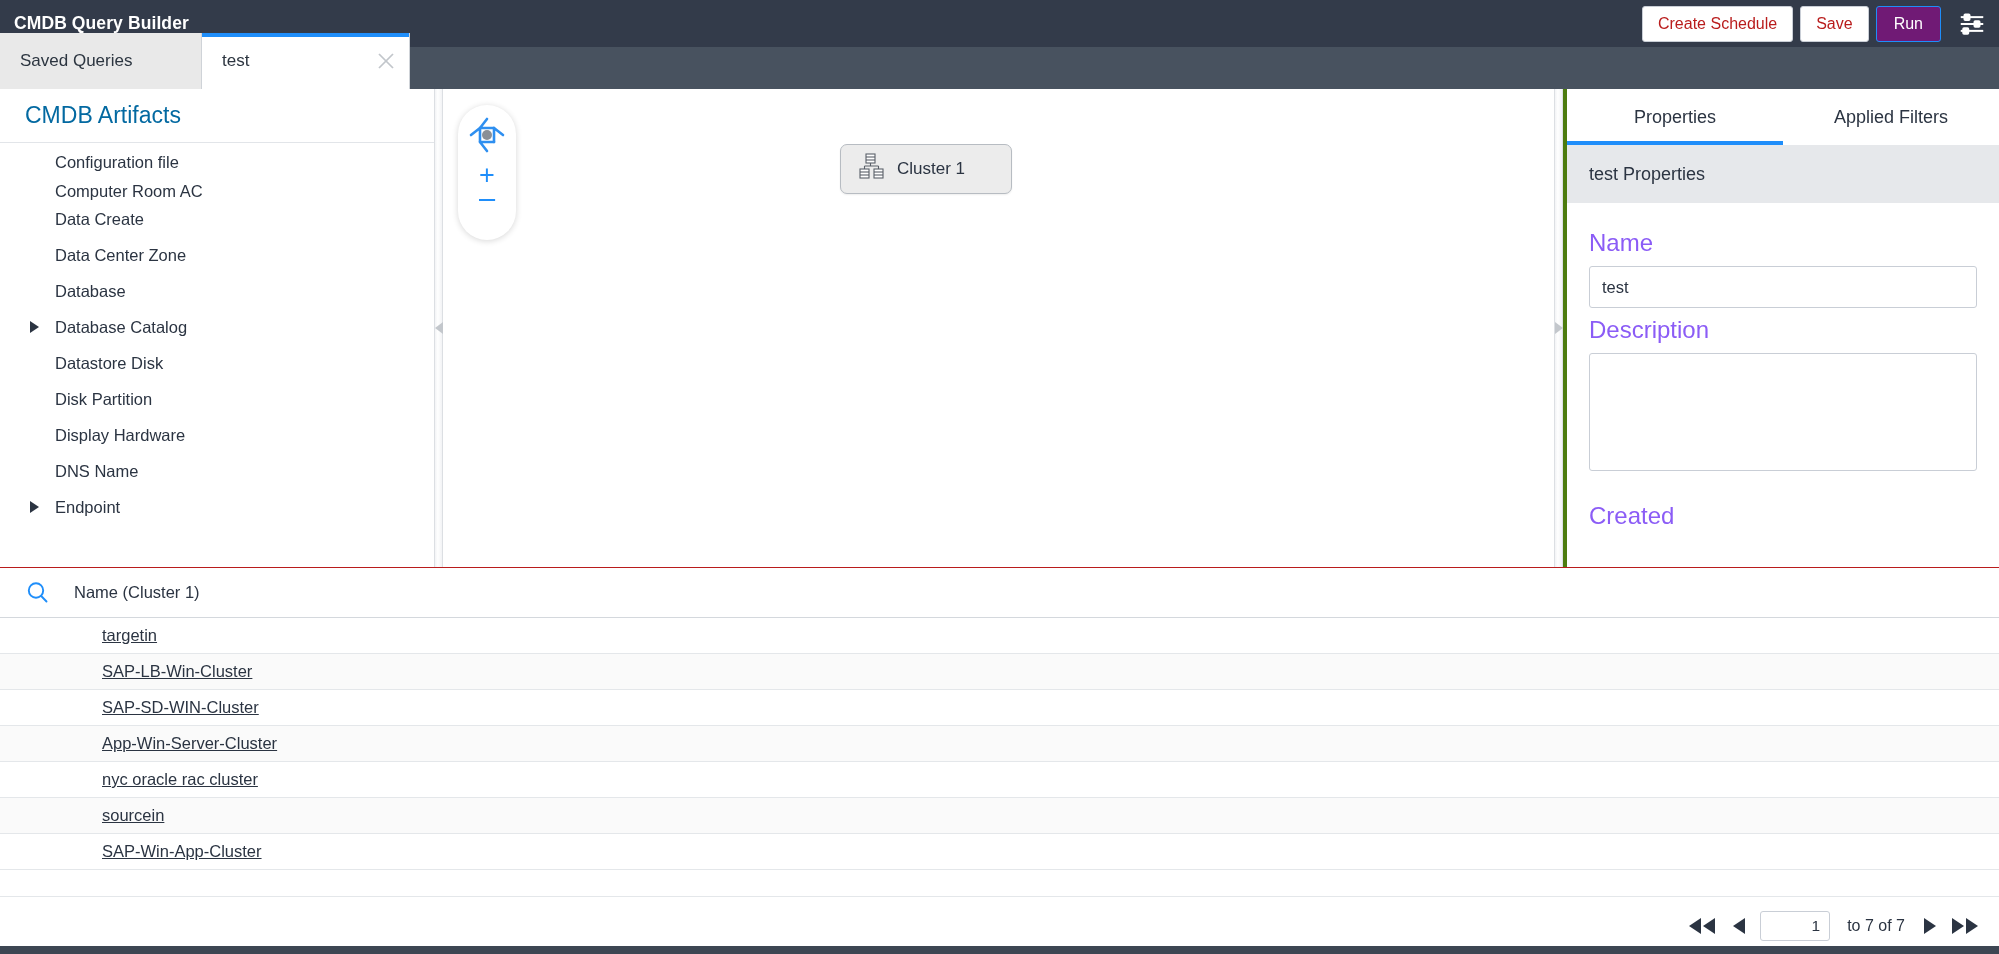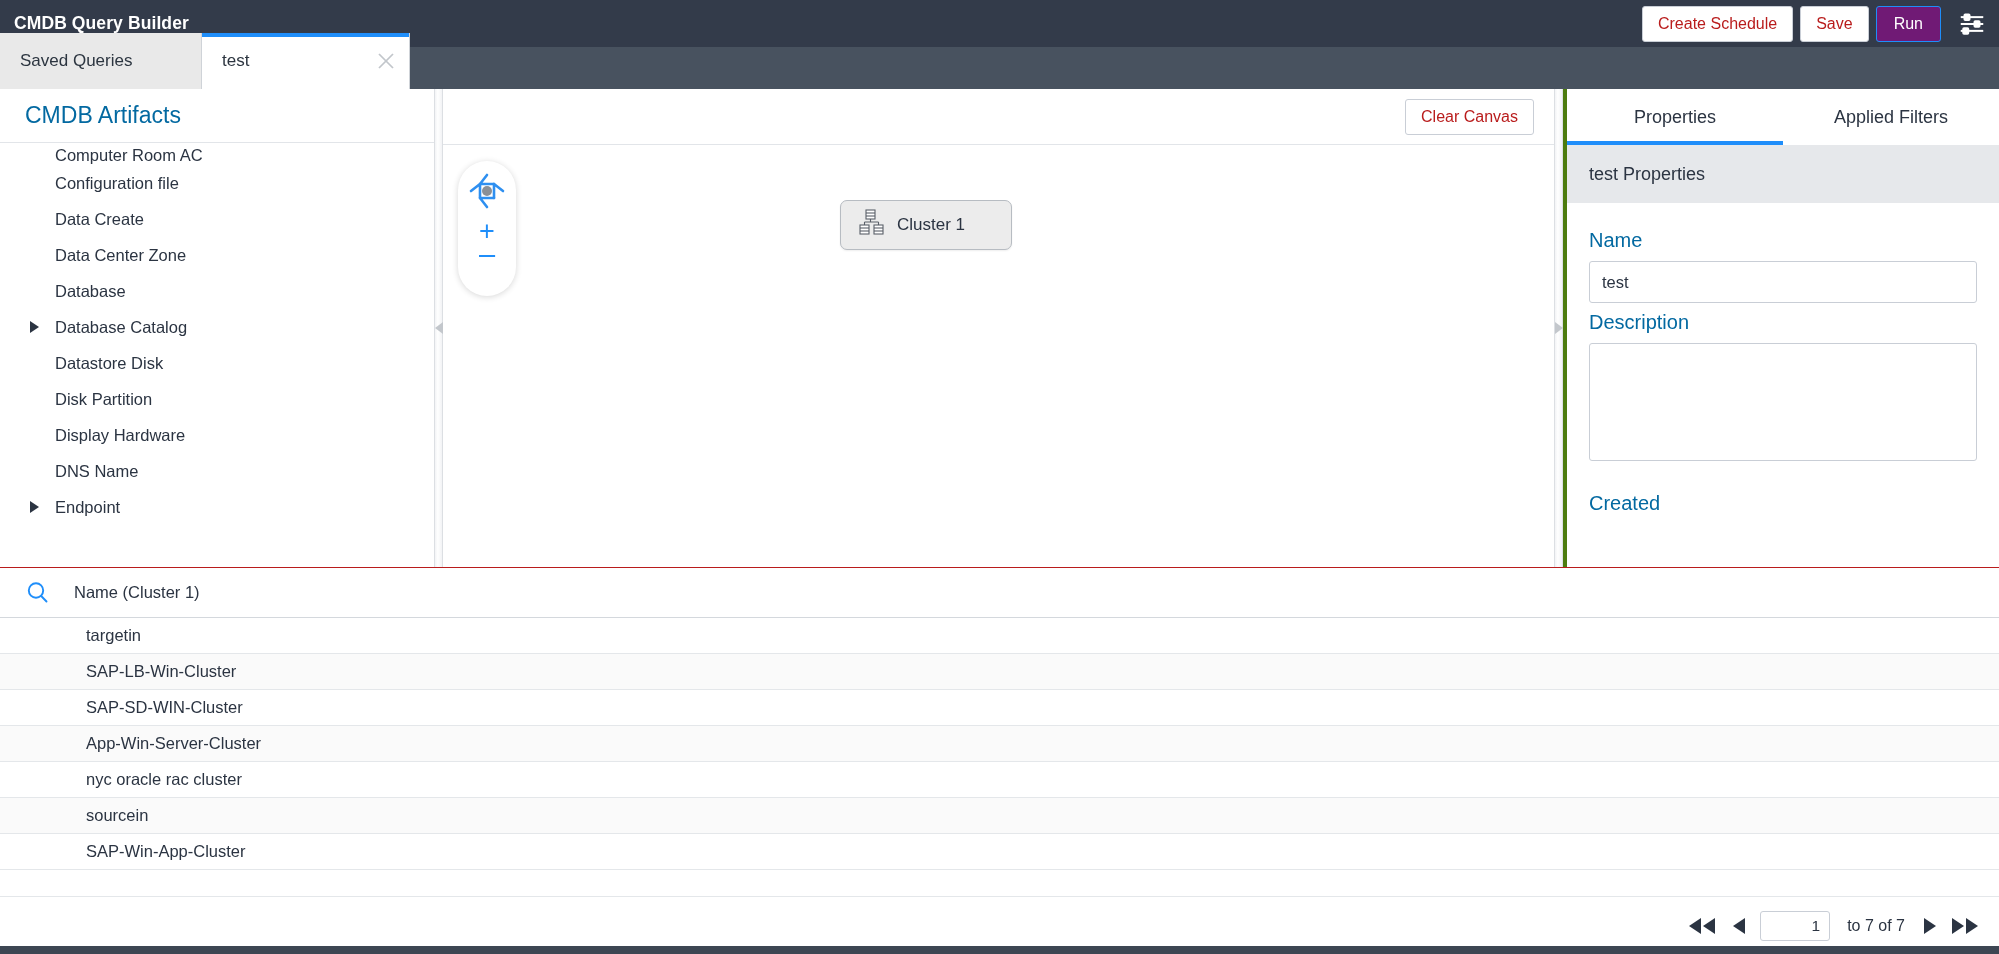--- a/index.html
+++ b/index.html
@@ -171,21 +171,21 @@
   .props-tab.active::after {
     content: ""; position: absolute; left: 0; right: 0; bottom: 0; height: 4px;
     background: #1f8efa;
   }
   .props-subheader {
     background: #e6e8eb; height: 58px; display: flex; align-items: center;
     padding-left: 22px; font-size: 18px; color: #2b3442;
   }
   .props-body { padding: 18px 22px 0 22px; }
   .field-label {
-    font-size: 20px; color: #0369a1; margin-bottom: 9px; margin-top: 8px;
+    font-size: 24px; color: #8b5cf6; margin-bottom: 9px; margin-top: 8px;
   }
   .text-input {
     width: 100%; height: 42px; border: 1px solid #c9ced6; border-radius: 3px;
     padding: 0 12px; font-size: 16.5px; color: #2b3442;
     font-family: inherit; background: #fff;
   }
   .textarea-input {
     width: 100%; height: 118px; border: 1px solid #c9ced6; border-radius: 3px;
     padding: 9px 12px; font-size: 16.5px; color: #2b3442;
     font-family: inherit; resize: none; background: #fff;
@@ -203,21 +203,21 @@
   }
   .search-icon-wrap { width: 74px; display: flex; justify-content: center; cursor: pointer; }
   .col-head { font-size: 16.5px; color: #2b3442; }
   .row {
     height: 36px; display: flex; align-items: center;
     border-bottom: 1px solid #e4e7ea;
   }
   .row:nth-child(even) { background: #fafafa; }
   .row-cell { padding-left: 86px; }
   .row-link {
-    font-size: 16.5px; color: #2b3442; cursor: pointer;
+    font-size: 16.5px; color: #2b3442; text-decoration: underline; cursor: pointer; margin-left: 16px;
   }
   .results-footer {
     position: absolute; left: 0; bottom: 0; width: 1999px; height: 58px;
     display: flex; align-items: center; justify-content: flex-end;
     padding-right: 18px; gap: 13px; border-top: 1px solid #e4e7ea;
     background: #ffffff;
   }
   .pg-btn { cursor: pointer; display: flex; align-items: center; }
   .page-input {
     width: 70px; height: 30px; border: 1px solid #c9ced6; border-radius: 3px;
@@ -270,25 +270,25 @@
       </span>
     </div>
   </div>
 
   <div class="main">
 
     <div class="tree-panel">
       <div class="tree-header">CMDB Artifacts</div>
       <div class="tree-scroll">
         <div class="tree-list">
+          <div class="tree-item">
+            <span class="label">Configuration file</span>
+          </div>
           <div class="tree-item clipped">
             <span class="label">Computer Room AC</span>
-          </div>
-          <div class="tree-item">
-            <span class="label">Configuration file</span>
           </div>
           <div class="tree-item">
             <span class="label">Data Create</span>
           </div>
           <div class="tree-item">
             <span class="label">Data Center Zone</span>
           </div>
           <div class="tree-item">
             <span class="label">Database</span>
           </div>
@@ -314,23 +314,20 @@
           </div>
         </div>
       </div>
     </div>
 
     <div class="split-handle left">
       <span class="split-arrow l"></span>
     </div>
 
     <div class="canvas-panel">
-      <div class="canvas-toolbar">
-        <button class="btn">Clear Canvas</button>
-      </div>
       <div class="canvas-area">
 
         <div class="nav-control">
           <span class="nav-pad">
             <svg width="52" height="52" viewBox="0 0 52 52">
               <polyline points="26,10 19,19 33,19" fill="none" stroke="#2e8ff0" stroke-width="2.6" stroke-linejoin="round" stroke-linecap="round"></polyline>
               <polyline points="26,42 19,33 33,33" fill="none" stroke="#2e8ff0" stroke-width="2.6" stroke-linejoin="round" stroke-linecap="round"></polyline>
               <polyline points="10,26 19,19 19,33" fill="none" stroke="#2e8ff0" stroke-width="2.6" stroke-linejoin="round" stroke-linecap="round"></polyline>
               <polyline points="42,26 33,19 33,33" fill="none" stroke="#2e8ff0" stroke-width="2.6" stroke-linejoin="round" stroke-linecap="round"></polyline>
               <circle cx="26" cy="26" r="5" fill="#8a8f96"></circle>

